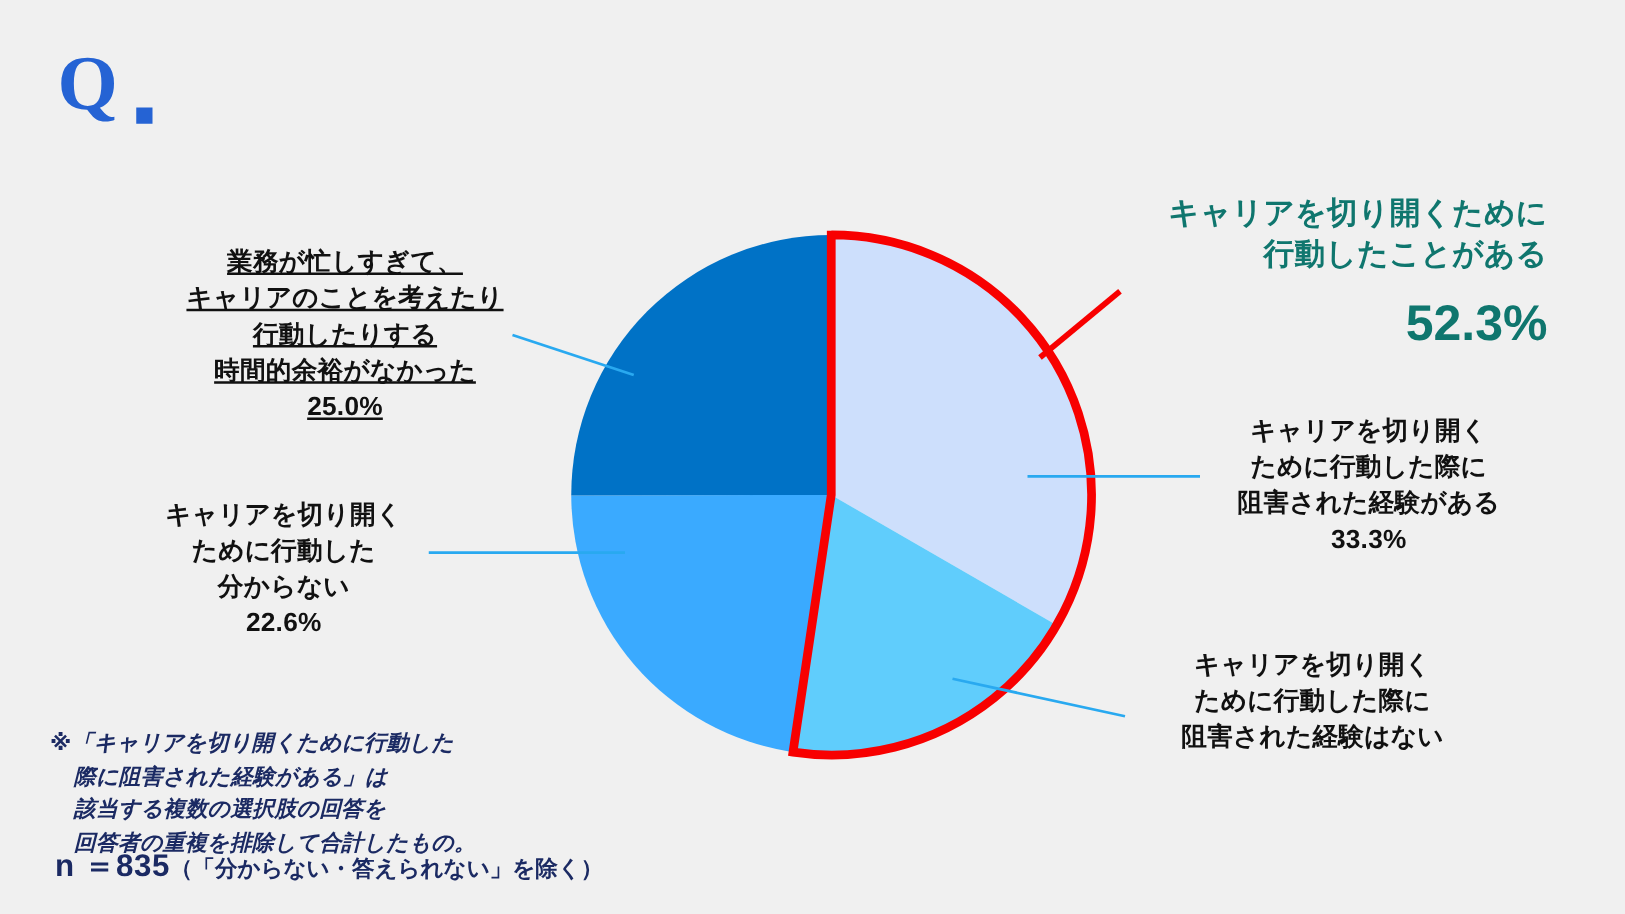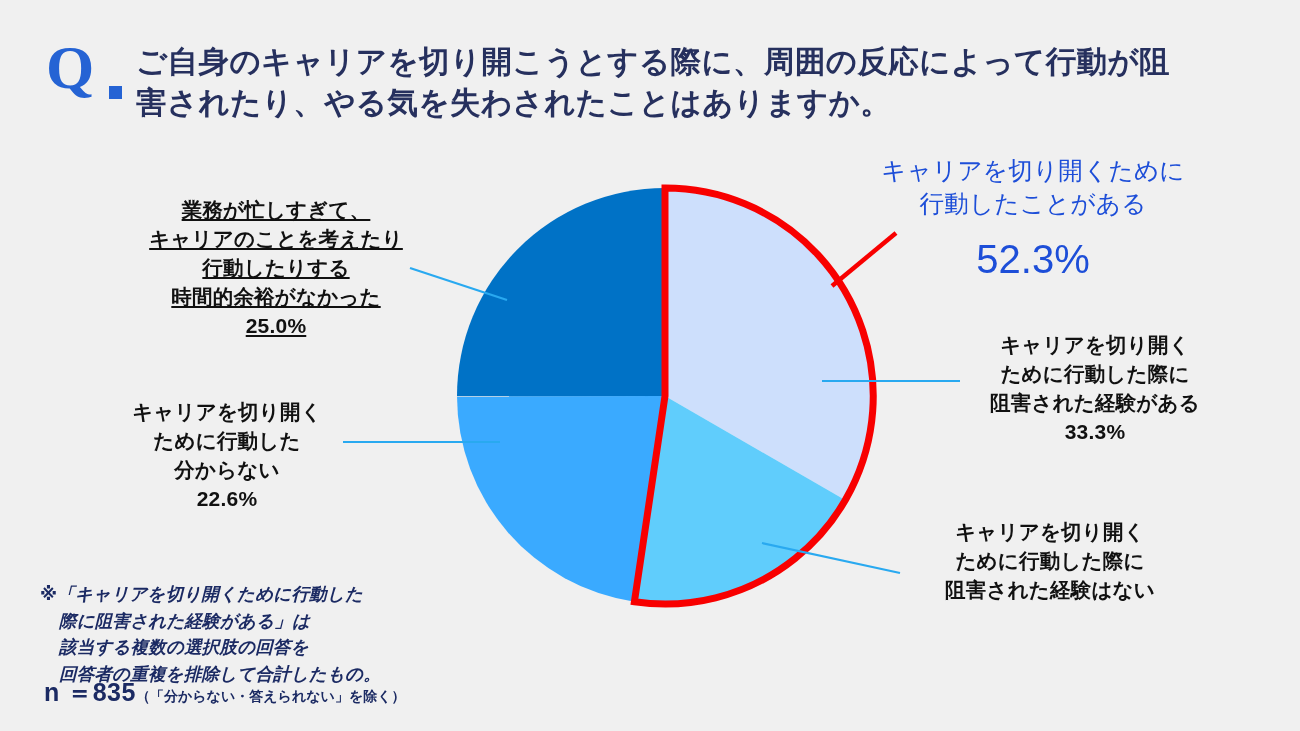--- a/index.html
+++ b/index.html
@@ -40,22 +40,22 @@
   }
   .label .pct{display:block;font-size:21px;}
 
   .label-busy{left:126px;top:195px;width:300px;text-decoration:underline;}
   .label-noexp{left:102px;top:397px;width:250px;}
   .label-blocked{left:950px;top:330px;width:290px;text-align:center;}
   .label-notblocked{left:905px;top:517px;width:290px;text-align:center;}
 
   .label-highlight{
     position:absolute;left:828px;top:155px;width:410px;
-    color:#1d4ed8;font-weight:400;font-size:24.5px;
-    line-height:1.33;text-align:center;letter-spacing:0.3px;
+    color:#0f766e;font-weight:700;font-size:24.5px;
+    line-height:1.33;text-align:right;letter-spacing:0.3px;
   }
   .label-highlight .big{
     display:block;font-size:40px;line-height:1.2;margin-top:15px;
     letter-spacing:0px;
   }
 
   
   .footnote{
     position:absolute;left:40px;top:581px;width:440px;
     color:#1b2a63;font-weight:700;font-size:17.5px;
@@ -63,38 +63,34 @@
   }
   .footnote div{white-space:nowrap;}
   .footnote .ind{padding-left:19px;}
 
   
   .n-line{
     position:absolute;left:44px;top:676px;
     color:#1b2a63;font-weight:700;font-size:25px;letter-spacing:0.5px;
     white-space:nowrap;
   }
-  .n-line .paren{font-size:14px;font-weight:700;letter-spacing:0px;}
+  .n-line .paren{font-size:18px;font-weight:700;letter-spacing:0px;}
   .logo{
     position:absolute;right:44px;top:672px;
     color:#3a4270;font-size:30px;font-weight:400;
     letter-spacing:0.5px;font-family:"DejaVu Sans",sans-serif;
   }
 </style>
 </head>
 <body>
 
 <div id="root">
 
   <div class="q-mark">Q</div>
   <div class="q-dot"></div>
-  <div class="q-title">
-    <div>ご自身のキャリアを切り開こうとする際に、周囲の反応によって行動が阻</div>
-    <div>害されたり、やる気を失わされたことはありますか。</div>
-  </div>
 
   <svg id="pie-wrap" width="1300" height="731" viewBox="0 0 1300 731">
 
     <path d="M 665 396 L 665.0 188.0 A 208 208 0 0 1 845.1 500.0 Z" fill="#cddffc"></path>
 
     <path d="M 665 396 L 845.1 500.0 A 208 208 0 0 1 634.4 601.7 Z" fill="#60cdfc"></path>
 
     <path d="M 665 396 L 634.4 601.7 A 208 208 0 0 1 457.0 396.3 Z" fill="#3aaaff"></path>
 
     <path d="M 665 396 L 457.0 396.3 A 208 208 0 0 1 665.0 188.0 Z" fill="#0072c6"></path>

